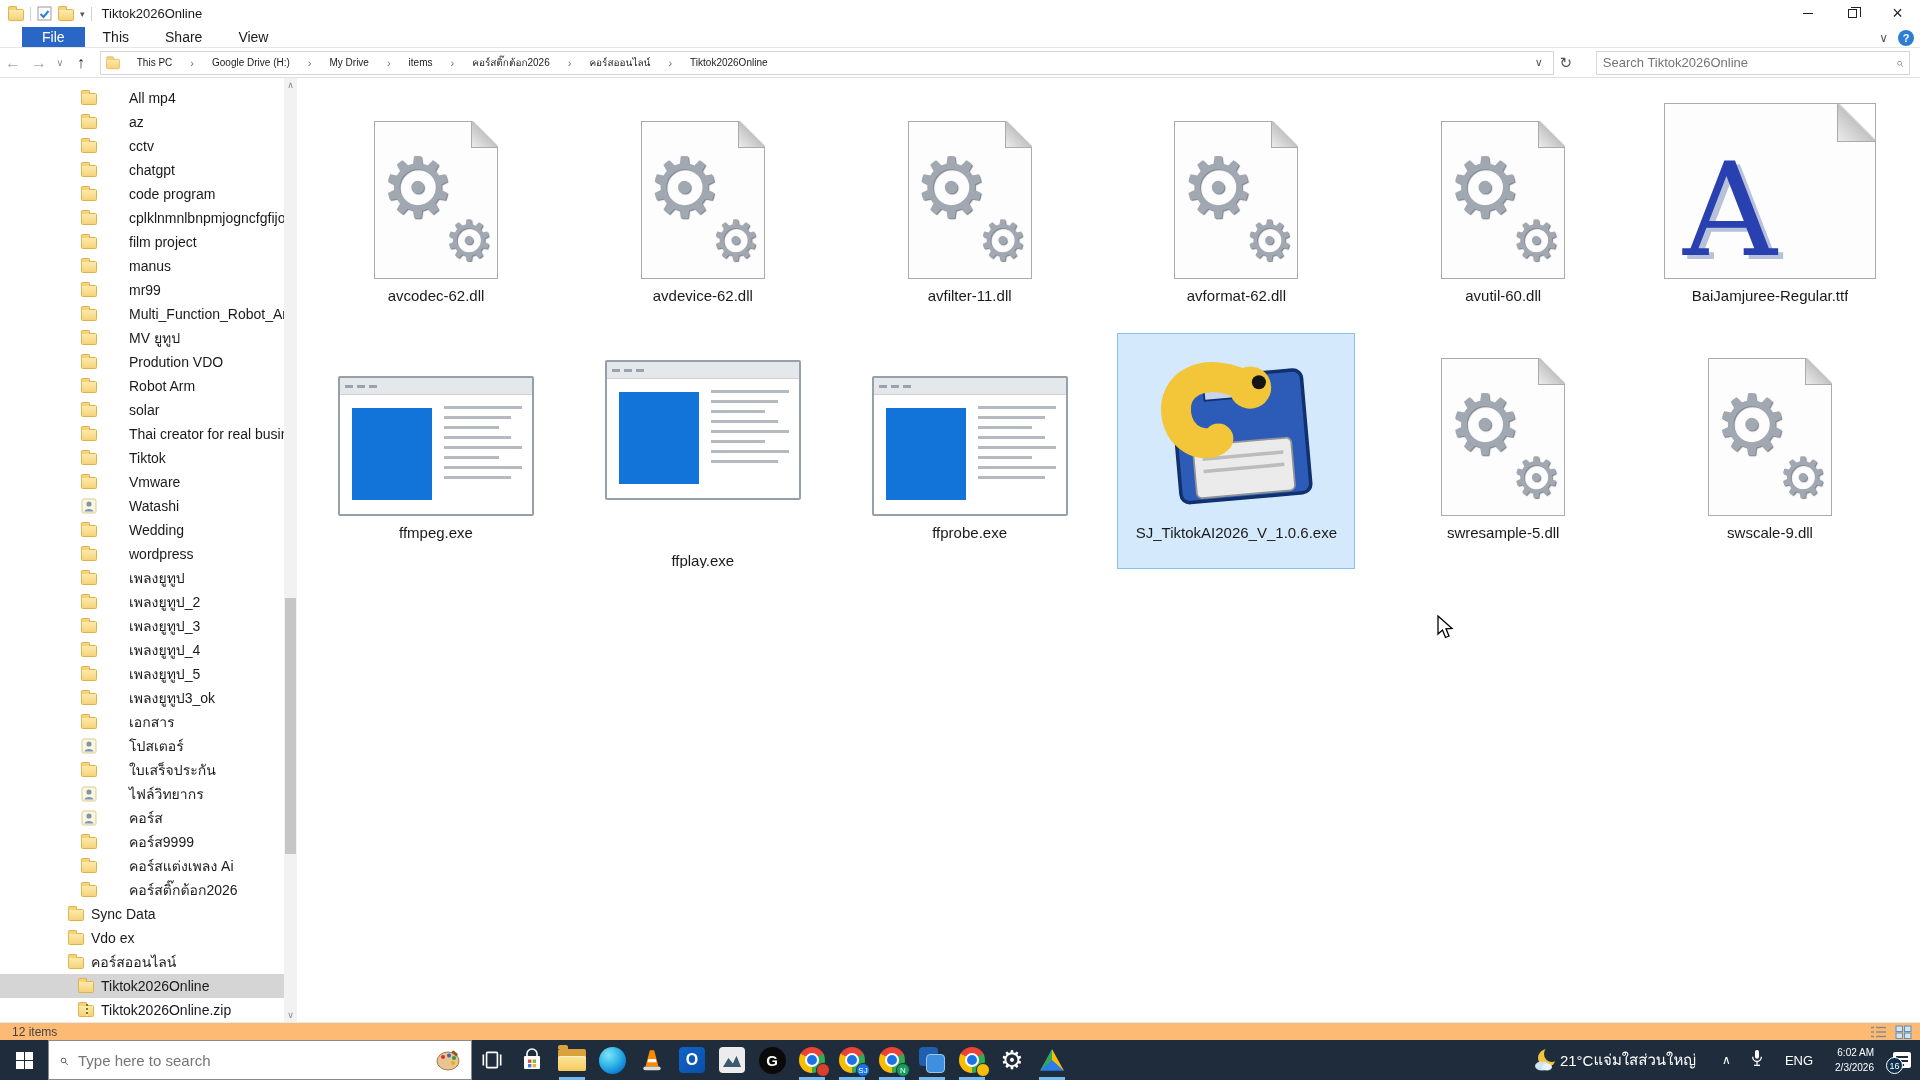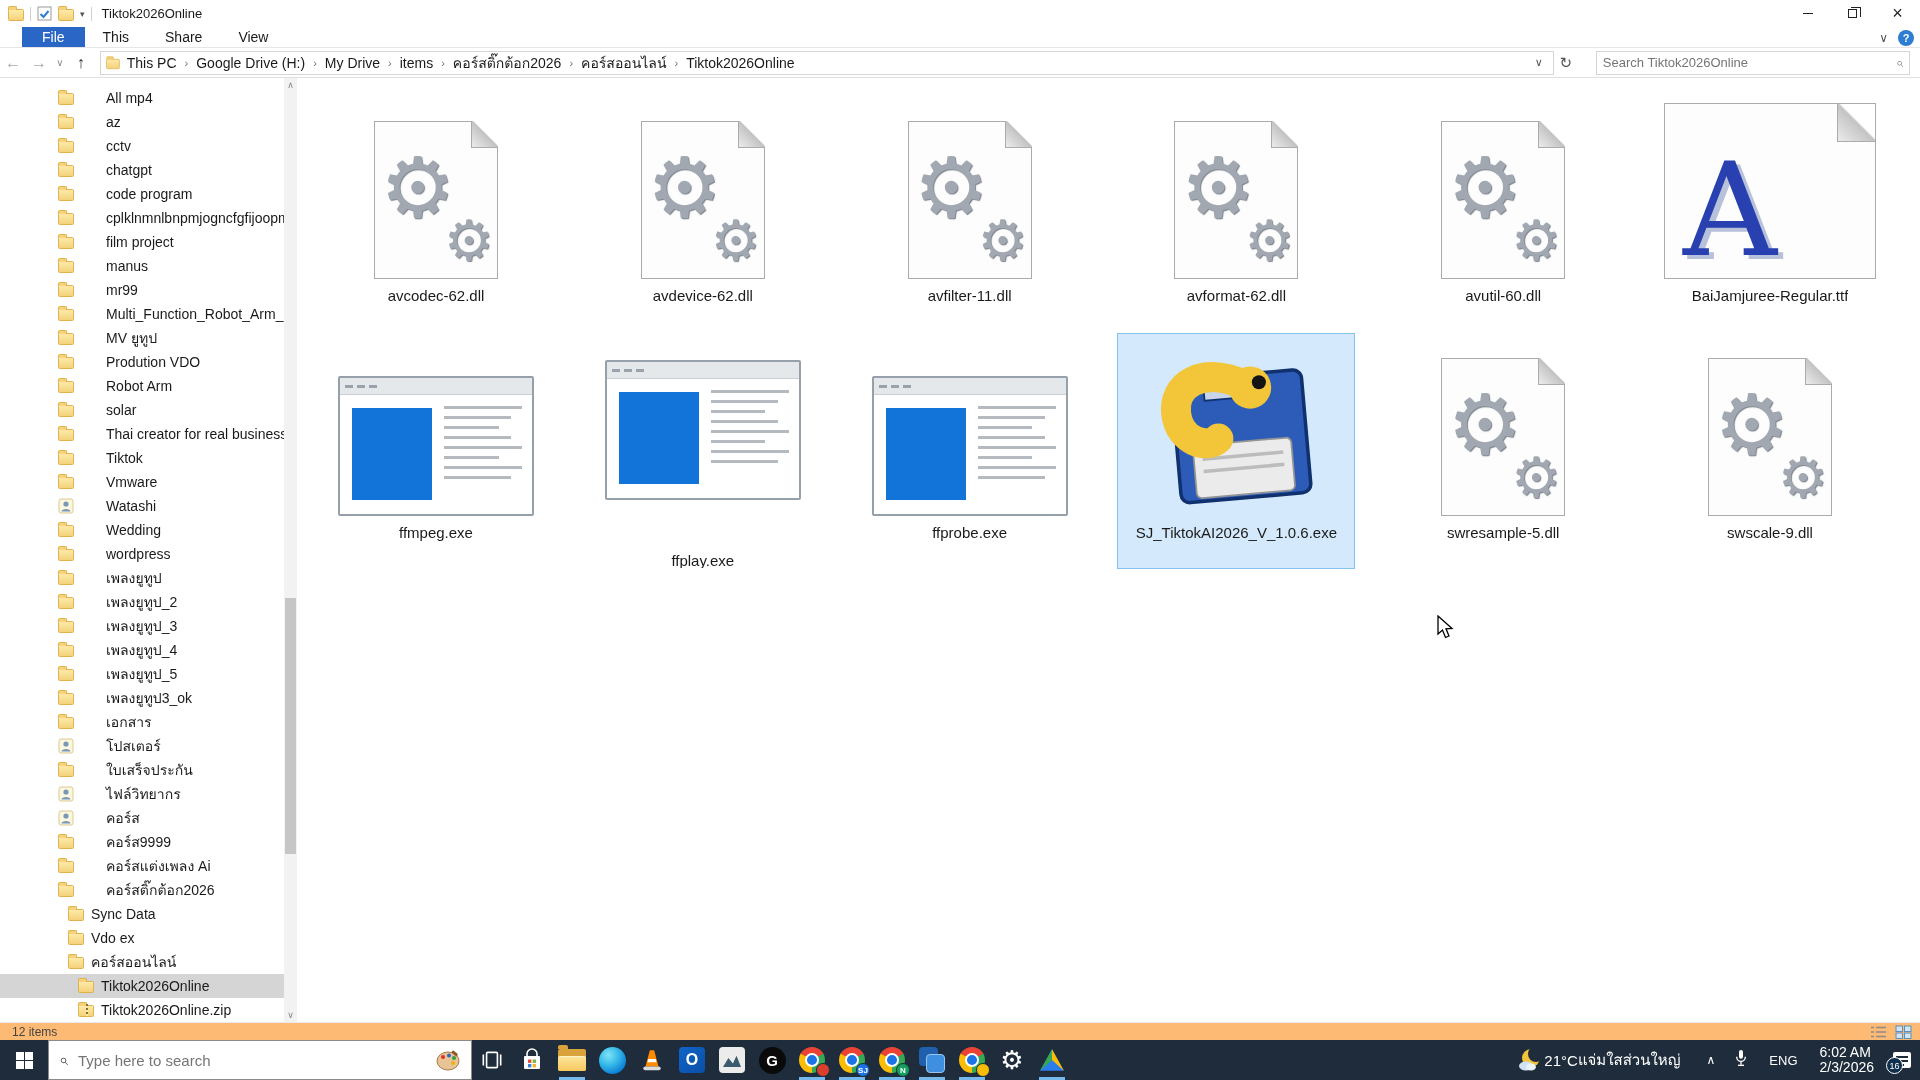--- a/index.html
+++ b/index.html
@@ -25,33 +25,33 @@
   .ribbon-caret { color:#555; font-size:12px; }
   .help-circle { width:16px; height:16px; border-radius:50%; background:#2d7dd2; color:#fff; font-size:11px; font-weight:bold; display:flex; align-items:center; justify-content:center; }
 
   
   #navbar { position:absolute; left:0; top:48px; width:1920px; height:30px; background:#fff; border-bottom:1px solid #e0e0e0; display:flex; align-items:center; }
   .nav-arrow { font-size:16px; color:#a8a8a8; width:26px; text-align:center; }
   .nav-arrow.up { color:#333; }
   .nav-caret { font-size:10px; color:#909090; width:16px; text-align:center; }
   #addressbar { height:24px; width:1458px; margin-left:6px; border:1px solid #d6d6d6; background:#fff; display:flex; align-items:center; padding:0 4px; }
   #crumbs { display:flex; align-items:center; flex:1; overflow:hidden; white-space:nowrap; }
-  .crumb { font-size:14px; padding:0 6px; }
+  .crumb { font-size:10px; padding:0 16px; }
   .crumb-sep { color:#707070; font-size:11px; padding:0 2px; }
   .addr-caret { color:#555; font-size:11px; padding:0 6px; }
   #refresh-btn { font-size:15px; color:#555; width:24px; text-align:center; }
   #searchbox { height:24px; width:315px; margin-left:18px; margin-right:10px; border:1px solid #d6d6d6; display:flex; align-items:center; padding:0 6px; }
   #searchbox input { border:none; outline:none; flex:1; font-size:13px; color:#666; font-family:inherit; background:transparent; }
   .mag { color:#777; font-size:13px; transform:scaleX(-1); }
 
   
   #sidebar { position:absolute; left:0; top:78px; width:284px; height:944px; background:#fff; overflow:hidden; }
   #sidebar-list { position:absolute; top:8px; left:0; right:0; }
   .side-item { height:24px; display:flex; align-items:center; gap:7px; white-space:nowrap; overflow:hidden; }
-  .side-item.lvl0 { padding-left:58px;gap:32px; }
+  .side-item.lvl0 { padding-left:81px;gap:32px; }
   .side-item.lvl1 { padding-left:68px; }
   .side-item.lvl2 { padding-left:78px; }
   .side-item.selected { background:#d5d5d5; }
   .side-label { font-size:14px; }
   .tree-fold { flex:0 0 auto; width:16px; height:12px; background:linear-gradient(#fdeaa9,#f5d27b); border:1px solid #e0b24a; border-radius:1.5px; position:relative; margin-top:2px; }
   .tree-fold::before { content:''; position:absolute; top:-4px; left:-1px; width:7px; height:3px; background:#f5d27b; border:1px solid #e0b24a; border-bottom:none; border-radius:2px 2px 0 0; }
   .tree-zip::after { content:''; position:absolute; left:7px; top:-2px; bottom:0; width:2px; background:repeating-linear-gradient(#8d712b 0 2px,#fdeaa9 2px 4px); }
   .person-svg { flex:0 0 auto; }
 
   #side-scroll { position:absolute; left:284px; top:78px; width:13px; height:944px; background:#f2f2f2; }
@@ -100,21 +100,21 @@
   
   #taskbar { position:absolute; left:0; top:1040px; width:1920px; height:40px; background:#1e2c3c; display:flex; align-items:center; }
   #start-btn { width:48px; height:40px; display:flex; align-items:center; justify-content:center; }
   .start-grid { width:17px; height:17px; display:grid; grid-template-columns:8px 8px; grid-template-rows:8px 8px; gap:1px; }
   .start-grid i { background:#fff; }
   #tb-search { width:424px; height:40px; background:#fff; border:1px solid #8a8a8a; display:flex; align-items:center; padding:0 10px; gap:10px; }
   #tb-search input { border:none; outline:none; flex:1; font-size:15px; color:#5f5f5f; font-family:inherit; }
   #tb-search .mag { font-size:16px; color:#444; }
   .tb-app { width:40px; height:40px; display:flex; align-items:center; justify-content:center; position:relative; }
   .tb-app.active::after { content:''; position:absolute; left:7px; right:7px; bottom:0; height:3px; background:#76b9ed; }
-  .tb-badge { position:absolute; right:2px; bottom:3px; width:14px; height:14px; border-radius:50%; color:#fff; font-size:8px; font-weight:bold; display:flex; align-items:center; justify-content:center; border:1px solid #1e2c3c; }
+  .tb-badge { position:absolute; right:2px; bottom:3px; width:14px; height:14px; border-radius:50%; color:#fff; font-size:8px; font-weight:normal; display:flex; align-items:center; justify-content:center; border:1px solid #1e2c3c; }
 
   .i-edge { width:27px; height:27px; border-radius:50%; background:radial-gradient(circle at 35% 30%,#7fe3f7,#35b9e8 40%,#0d7fd6 75%,#0a5ca8); }
   .i-chrome { width:26px; height:26px; border-radius:50%; background:conic-gradient(from -60deg,#ea4335 0 120deg,#34a853 120deg 240deg,#fbbc05 240deg 360deg); position:relative; }
   .i-chrome::before { content:''; position:absolute; inset:6px; background:#fff; border-radius:50%; }
   .i-chrome::after { content:''; position:absolute; inset:8px; background:#1a73e8; border-radius:50%; }
   .i-gear { color:#fff; font-size:26px; font-family:"DejaVu Sans",sans-serif; }
   .i-g { width:27px; height:27px; border-radius:50%; background:#0a0a0a; color:#fff; font-weight:bold; font-size:15px; display:flex; align-items:center; justify-content:center; }
   .i-outlook { width:26px; height:26px; border-radius:4px; background:linear-gradient(135deg,#1064c9,#0a4fa8); color:#fff; font-weight:bold; font-size:16px; display:flex; align-items:center; justify-content:center; }
   .i-photos { width:26px; height:26px; border-radius:4px; background:#ececec; display:flex; align-items:center; justify-content:center; }
   .i-photos i { width:18px; height:14px; background:#3c5a6e; clip-path:polygon(0 100%,30% 35%,55% 75%,75% 20%,100% 100%); }
@@ -127,21 +127,21 @@
   .i-explorer .back::before { content:''; position:absolute; top:-4px; left:0; width:10px; height:4px; background:#d9a23a; border-radius:2px 2px 0 0; }
   .i-explorer .front { position:absolute; left:0; right:0; bottom:0; height:15px; background:linear-gradient(#fde498,#f6c95f); border-radius:2px; border-top:1px solid #fff3c8; }
 
   
   #tray { position:absolute; right:0; top:0; height:40px; display:flex; align-items:center; color:#fff; }
   .tray-txt { font-size:15px; }
   #weather { display:flex; align-items:center; padding-right:16px; }
   #tray-chev { font-size:12px; padding:0 10px; }
   #tray-mic { padding:0 8px; }
   #tray-lang { font-size:13px; padding:0 12px; }
-  #clock { text-align:left; font-size:14px; line-height:15px; padding:0 10px; }
+  #clock { text-align:right; font-size:10px; line-height:15px; padding:0 10px; }
   #notif { position:relative; width:36px; height:40px; display:flex; align-items:center; justify-content:center; }
   .notif-sq { width:18px; height:16px; background:#fff; border-radius:2px; position:relative; }
   .notif-sq i { position:absolute; left:3px; right:3px; height:1.5px; background:#1e2c3c; }
   .notif-sq i:nth-child(1){top:4px;} .notif-sq i:nth-child(2){top:8px;} .notif-sq i:nth-child(3){top:12px; right:7px;}
   .notif-badge { position:absolute; left:2px; bottom:6px; width:17px; height:17px; border-radius:50%; background:#10314e; border:1.5px solid #fff; color:#fff; font-size:9px; display:flex; align-items:center; justify-content:center; }
 
   
   #cursor { position:absolute; left:1437px; top:615px; z-index:99; }
 </style>
 </head>

